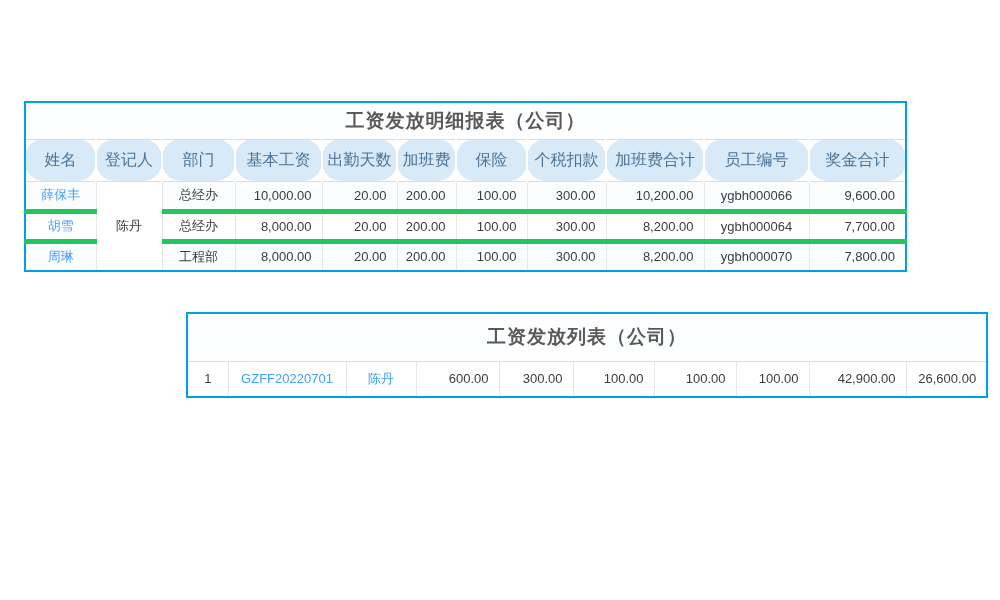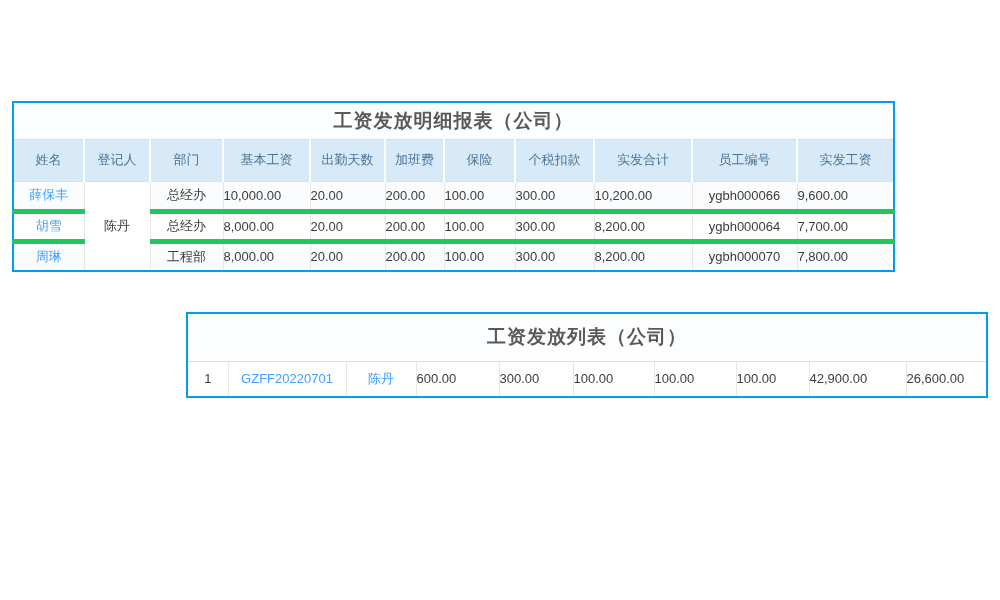--- a/index.html
+++ b/index.html
@@ -7,57 +7,58 @@
     font-family:"Liberation Sans", sans-serif; }
   #stage { position:relative; width:1000px; height:600px; overflow:hidden; }
 
   table.report {
     position:absolute;
     border:2px solid var(--border,#00a0e8);
     border-collapse:collapse;
     table-layout:fixed;
     background:#ffffff;
   }
-  #detail-table { left:12px;  top:101px; width:881px; }
+  #detail-table { left:24px;  top:101px; width:881px; }
   #list-table   { left:186px; top:312px; width:800px; }
 
   th.title-cell {
     text-align:center; font-weight:bold; font-size:19px;
     color:var(--title_text,#595959);
     background:#fdfeff;
     border-bottom:1px solid #dcdcdc;
     letter-spacing:1px;
   }
   #detail-table th.title-cell { height:37px; }
   #list-table   th.title-cell { height:48px; }
 
   tr.cols th {
     background:var(--header_bg,#d8eaf7);
     color:var(--header_text,#4a7397);
-    font-weight:normal; font-size:13px; text-align:center;
+    font-weight:normal; font-size:16px; text-align:center;
     border-left:2px solid #ffffff;
     border-bottom:1px solid #cfe2f0;
+    border-radius:19px;
   }
   tr.cols th:first-child { border-left:none; }
   #detail-table tr.cols th { height:42px; }
   #list-table   tr.cols th { height:38px; }
 
   tbody td {
     font-size:13px; color:var(--cell_text,#3c3c3c);
     vertical-align:middle;
     border-left:1px solid #e7e7e7;
     border-top:5px solid #22c55e;
   }
   tbody td:first-child { border-left:none; }
   tbody tr:first-child td { border-top:none; }
   #detail-table tbody td { height:30px;margin-top:6px; }
   #list-table   tbody td { height:36px; }
   tbody tr.odd { background:#fafcfe; }
   td.c   { text-align:center; }
-  td.num { text-align:left; padding-right:10px; }
+  td.num { text-align:right; padding-right:10px; }
   td.merged { background:#ffffff; }
 
   .link { color:var(--link,#409eff); cursor:pointer; text-decoration:none; }
 </style>
 </head>
 <body>
 
 <div id="stage">
 
   <table class="report" id="detail-table">
@@ -80,23 +81,23 @@
       </tr>
       <tr class="cols">
         <th>姓名</th>
         <th>登记人</th>
         <th>部门</th>
         <th>基本工资</th>
         <th>出勤天数</th>
         <th>加班费</th>
         <th>保险</th>
         <th>个税扣款</th>
-        <th>实发合计</th>
+        <th>加班费合计</th>
         <th>员工编号</th>
-        <th>实发工资</th>
+        <th>奖金合计</th>
       </tr>
     </thead>
     <tbody>
       <tr class="odd">
         <td class="c"><span class="link">薛保丰</span></td>
         <td class="c merged" rowspan="3">陈丹</td>
         <td class="c">总经办</td>
         <td class="num">10,000.00</td>
         <td class="num">20.00</td>
         <td class="num">200.00</td>

